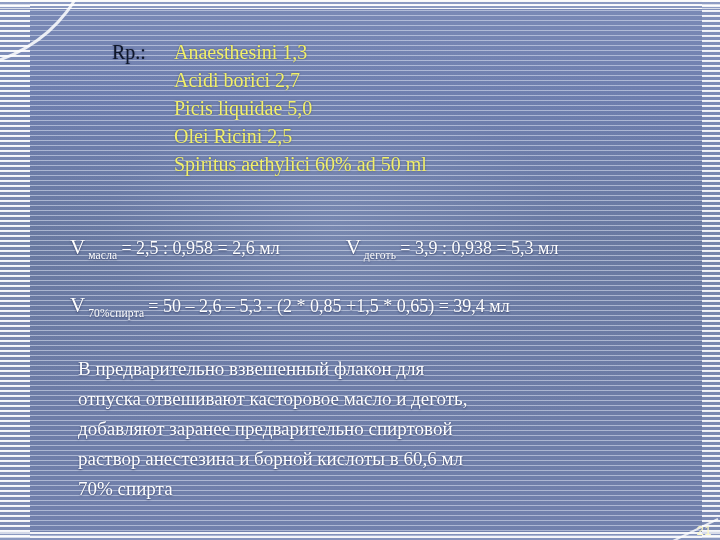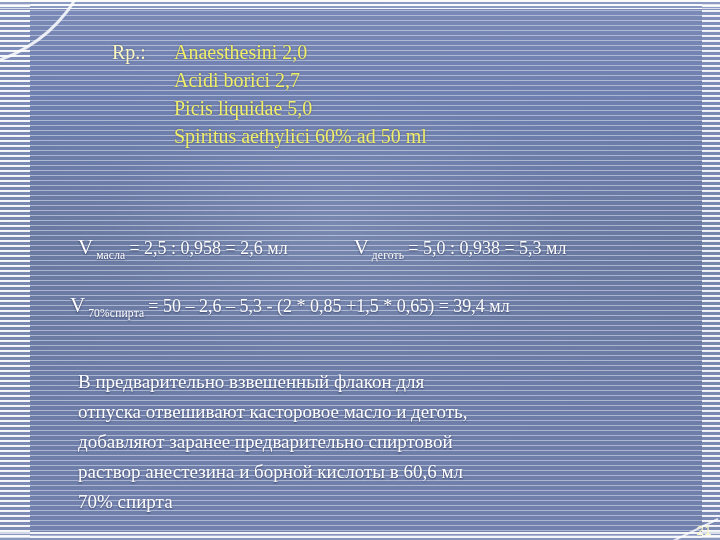--- a/index.html
+++ b/index.html
@@ -150,21 +150,21 @@
   .rx-block {
     position: absolute;
     left: 112px;
     top: 38px;
     display: flex;
     align-items: flex-start;
     gap: 0;
   }
 
   .rx-label {
-    color: #fef9c3;
+    color: #0f172a;
     font-size: 20px;
     line-height: 28px;
     width: 62px;
     flex: 0 0 62px;
     text-shadow: 0 0 2px rgba(40,50,90,0.6);
   }
 
   .rx-lines {
     display: flex;
     flex-direction: column;
@@ -203,27 +203,27 @@
   }
 
   .formula .sub {
     font-size: 11.5px;
     vertical-align: sub;
     padding-left: 3px;
     padding-right: 4px;
     letter-spacing: 0.2px;
   }
 
-  .formula.f-oil  { margin-left: 8px; }
+  .formula.f-oil  { margin-left: 0; }
   .formula.f-tar  { margin-left: 66px; }
 
   .body-text {
     position: absolute;
     left: 78px;
-    top: 367px;
+    top: 354px;
     width: 560px;
   }
 
   .body-line {
     color: #ffffff;
     font-size: 19px;
     line-height: 30px;
     white-space: nowrap;
     text-shadow: 0 1px 2px rgba(35,45,85,0.75);
   }
@@ -243,33 +243,34 @@
   <div class="edge-right"></div>
 
   <div class="corner-arc"></div>
   <div class="corner-slash"></div>
 
   <div class="page-number">21</div>
 
   <div class="rx-block">
     <div class="rx-label">Rp.:</div>
     <div class="rx-lines">
-      <div class="rx-line">Anaesthesini 2,0</div>
+      <div class="rx-line">Anaesthesini 1,3</div>
       <div class="rx-line">Acidi borici 2,7</div>
       <div class="rx-line">Picis liquidae 5,0</div>
+      <div class="rx-line">Olei Ricini 2,5</div>
       <div class="rx-line">Spiritus aethylici 60% ad 50 ml</div>
     </div>
   </div>
 
   <div class="formula-row row-1">
     <div class="formula f-oil">
       <span class="vsym">V</span><span class="sub">масла</span><span>= 2,5 : 0,958 = 2,6 мл</span>
     </div>
     <div class="formula f-tar">
-      <span class="vsym">V</span><span class="sub">деготь</span><span>= 5,0 : 0,938 = 5,3 мл</span>
+      <span class="vsym">V</span><span class="sub">деготь</span><span>= 3,9 : 0,938 = 5,3 мл</span>
     </div>
   </div>
 
   <div class="formula-row row-2">
     <div class="formula f-alc">
       <span class="vsym">V</span><span class="sub">70%спирта</span><span>= 50 – 2,6 – 5,3 - (2 * 0,85 +1,5 * 0,65) = 39,4 мл</span>
     </div>
   </div>
 
   <div class="body-text">

